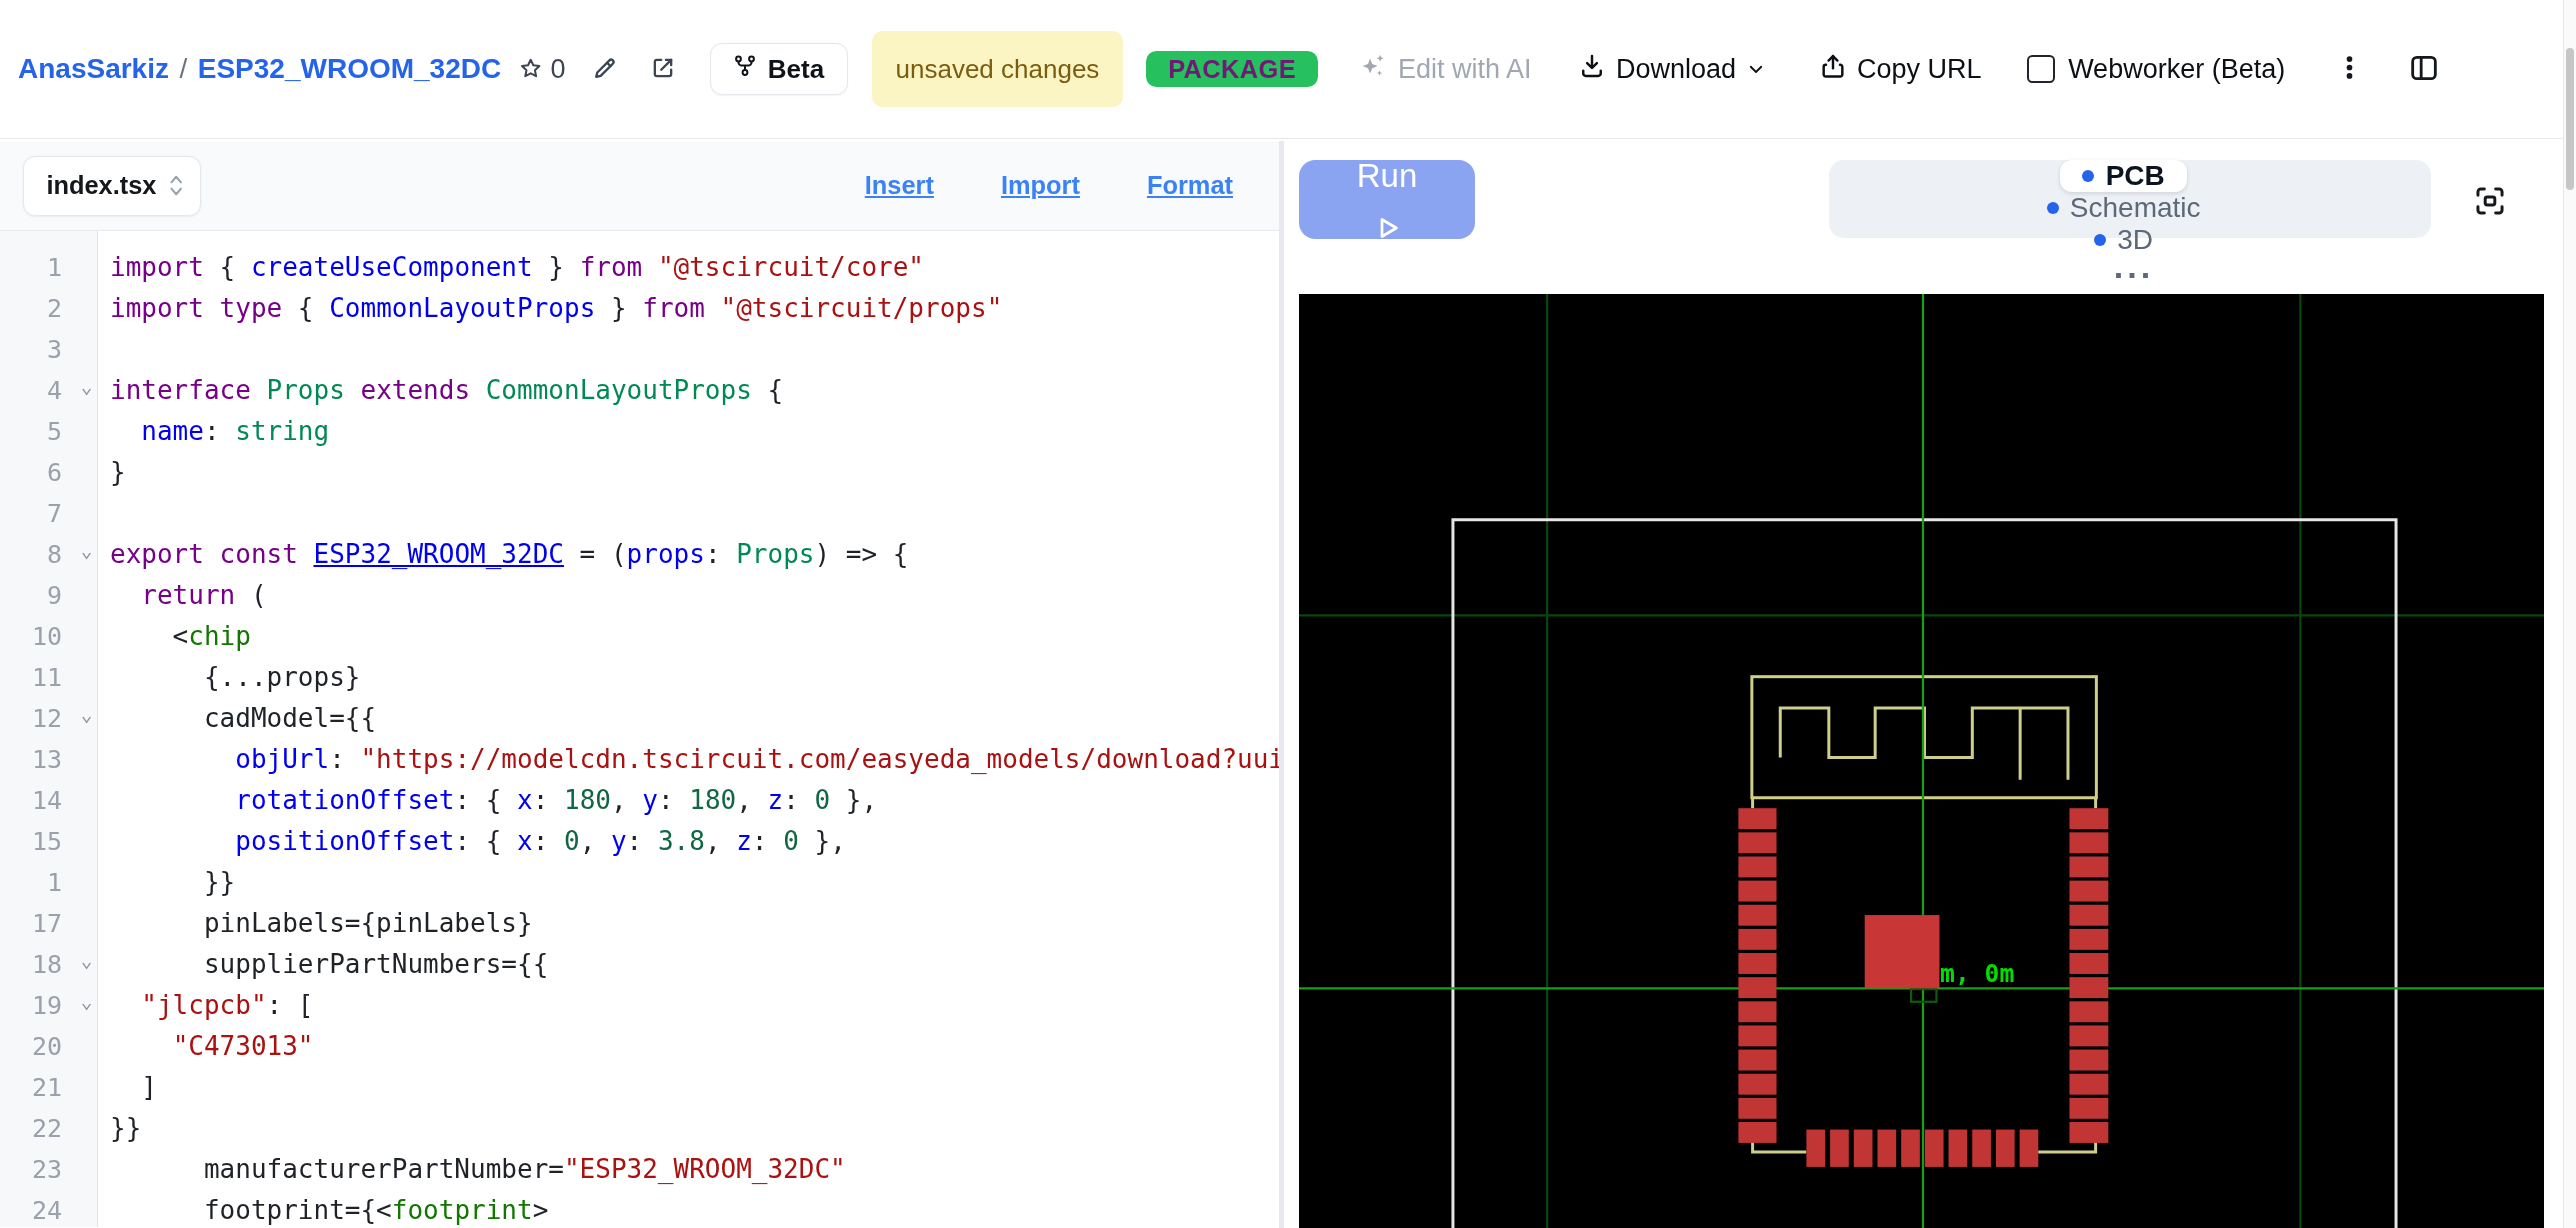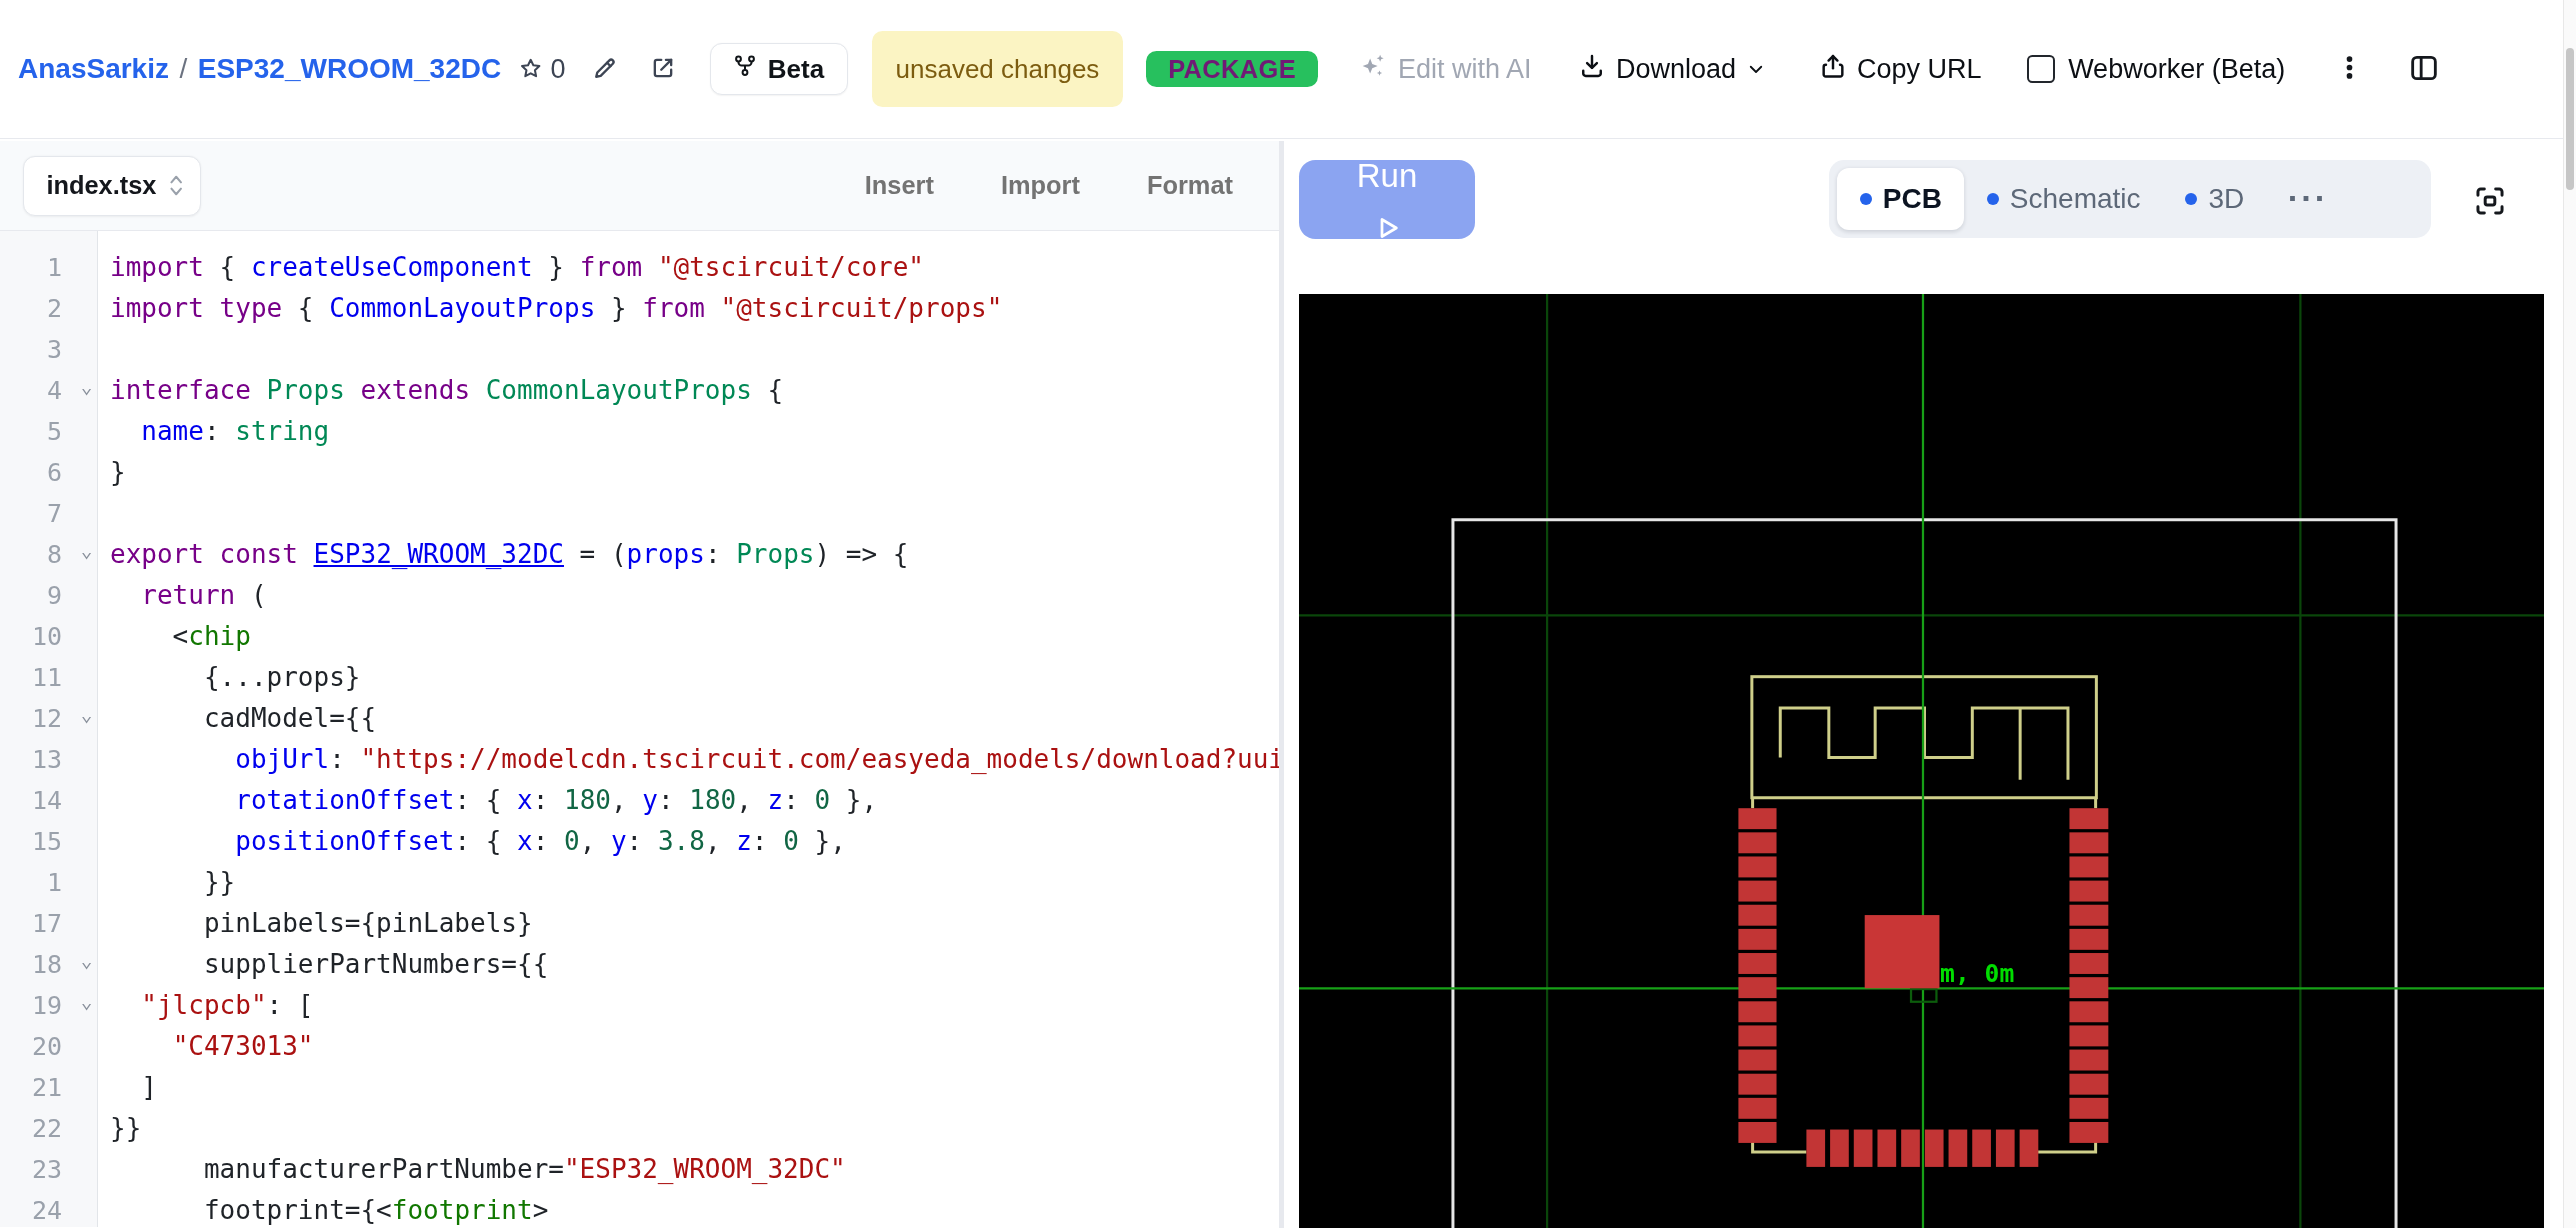--- a/index.html
+++ b/index.html
@@ -36,21 +36,21 @@
   .panelbtn{margin-left:42px;color:#15181d;}
 
   
   .editor{position:absolute;left:0;top:141px;width:1279px;height:1088px;overflow:hidden;background:#fff;}
   .editor-topbar{height:90px;background:#f8fafc;border-bottom:1.5px solid #e7e9ee;display:flex;
             align-items:center;padding:0 46px 0 23px;box-sizing:border-box;}
   .file-chip{height:58px;background:#fff;border:1.5px solid #e4e7ec;border-radius:12px;
             display:inline-flex;align-items:center;gap:12px;padding:0 15px 0 22.4px;font-size:25.4px;
             color:#14171c;box-shadow:0 0.7px 2.2px rgba(0,0,0,.06);font-weight:bold;}
   .chip-chevrons{color:#9aa1ab;display:inline-flex;}
-  .editor-menu{margin-left:auto;display:flex;gap:67px;font-size:25.4px;font-weight:600;color:#737373;}
+  .editor-menu{margin-left:auto;display:flex;gap:67px;font-size:25.4px;font-weight:600;color:#3b82f6;text-decoration:underline;}
   .code-wrap{position:relative;height:996px;background:#fff;display:flex;overflow:hidden;}
   .gutter{width:98px;background:#f7f8fa;border-right:1.5px solid #e2e5e9;box-sizing:border-box;
             padding-top:16.4px;flex:none;}
   .gl{position:relative;height:41px;line-height:41px;text-align:right;padding-right:35px;
             font-family:"DejaVu Sans Mono",monospace;font-size:25px;color:#9aa1ab;}
   .fold{position:absolute;right:4.5px;top:6.7px;font-size:19.4px;line-height:19.4px;color:#8a919c;}
   .code{flex:1;padding:16.4px 0 0 12px;font-family:"DejaVu Sans Mono",monospace;font-size:26px;
             line-height:41px;white-space:pre;color:#1f2328;overflow:hidden;}
   .cl{height:41px;}
   .tk-kw{color:#770088}.tk-def{color:#0000ee}.tk-defu{color:#0000ee;text-decoration:underline}
@@ -60,21 +60,21 @@
   
   .divider{position:absolute;left:1279px;top:141px;width:4.5px;height:1088px;background:#e7e9ee;}
 
   
   .preview{position:absolute;left:1284px;top:141px;width:1279px;height:1088px;background:#fff;}
   .btn-run{position:absolute;left:15px;top:19.4px;width:176px;height:79px;border-radius:16.4px;
            background:#8ba4f1;color:#fff;font-size:33px;font-weight:500;display:flex;
            align-items:center;justify-content:center;gap:18px;flex-direction:column;}
   .tabs{position:absolute;left:545px;top:18.7px;width:602px;height:78px;background:#edf0f5;
            border-radius:15px;display:flex;align-items:center;padding:0 21px 0 8.2px;
-           box-sizing:border-box;}
+           box-sizing:border-box;flex-direction:column;}
   .tab{display:inline-flex;align-items:center;gap:11.2px;font-size:28px;font-weight:500;
            color:#5d6878;padding:0 22.4px;height:62px;border-radius:12px;}
   .tab.active{background:#fff;font-weight:700;color:#0c1422;box-shadow:0 1.5px 4.5px rgba(15,23,42,.14);}
   .tab-dot{width:12px;height:12px;border-radius:50%;background:#2563eb;flex:none;}
   .tabs-more{margin-left:21px;font-size:34px;font-weight:700;color:#5d6878;letter-spacing:2.2px;}
   .expandbtn{position:absolute;left:1189px;top:43px;color:#15181d;}
   .pcb{position:absolute;left:15px;top:153px;width:1245px;height:935px;background:#000;}
 
   
   .scrollbar{position:absolute;right:0;top:0;width:13.5px;height:1229px;background:#fafafa;

